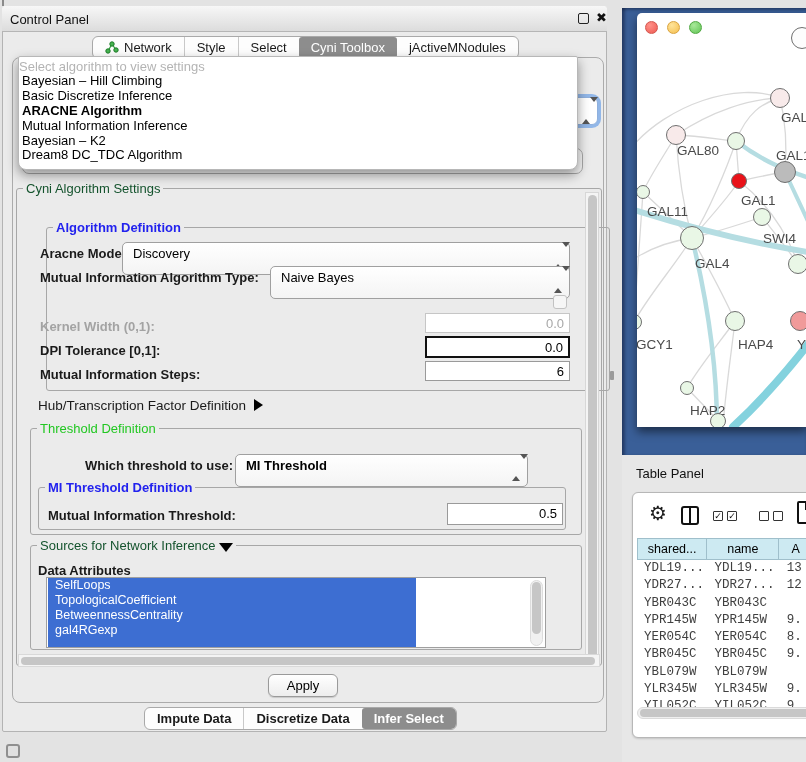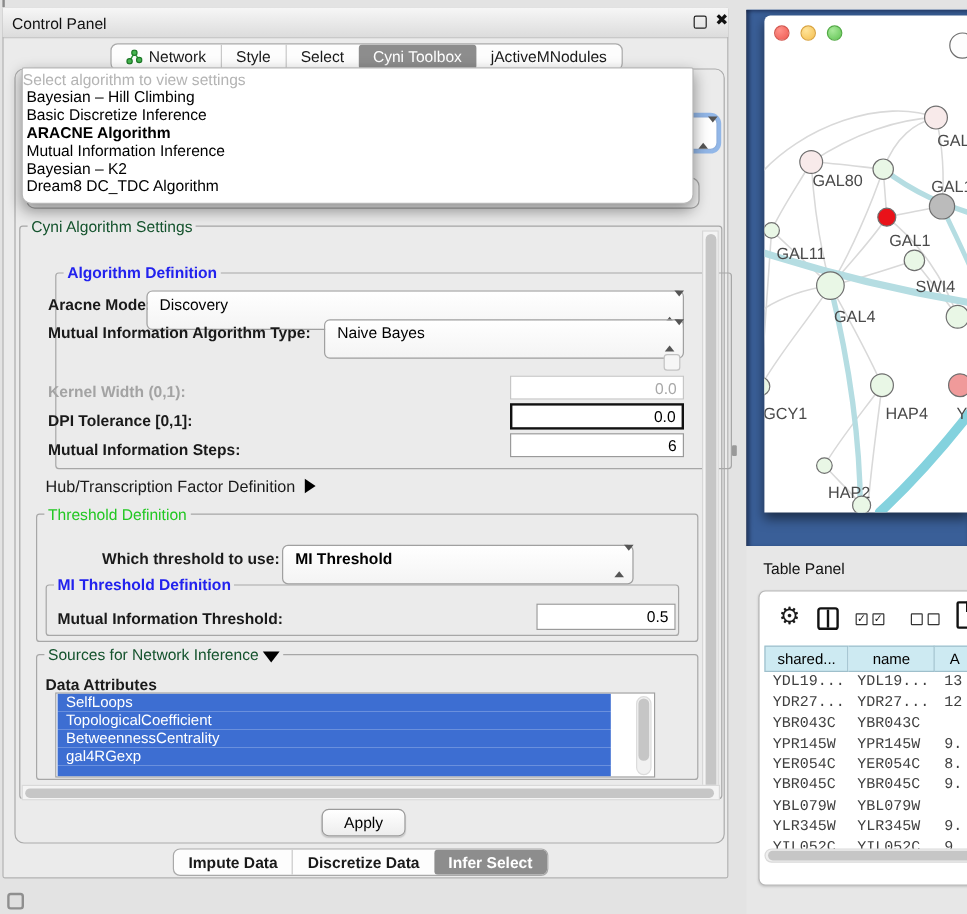--- a/index.html
+++ b/index.html
@@ -58,21 +58,21 @@
   .field.dis { border-color:#c6c6c6; color:#a8a8a8; }
   .field.thick { border:2px solid #111; }
 
   .checkbox { position:absolute; width:14px; height:14px; border:1px solid #c2c2c2; border-radius:3px; background:#f6f6f6; }
 
   .tri-right { display:inline-block; width:0; height:0; border-top:6px solid transparent; border-bottom:6px solid transparent; border-left:9px solid #000; vertical-align:-1px; }
   .tri-down { display:inline-block; width:0; height:0; border-left:7px solid transparent; border-right:7px solid transparent; border-top:9px solid #000; vertical-align:-2px; }
 
   
   .attr-list { left:46px; top:577px; width:500px; height:71px; background:#fff; border:1px solid #9f9f9f; overflow:hidden; }
-  .attr-item { height:15px; line-height:15px; width:461px; margin-left:1px; background:var(--selection_blue); color:#fff; font-size:12.5px; padding-left:7px; white-space:nowrap; }
+  .attr-item { height:15px; line-height:15px; width:368px; margin-left:1px; background:var(--selection_blue); color:#fff; font-size:12.5px; padding-left:7px; white-space:nowrap; }
   .attr-vscroll { position:absolute; right:2px; top:2px; width:13px; height:66px; background:#f1f1f1; border:1px solid #dcdcdc; border-radius:7px; }
   .attr-vthumb { position:absolute; left:1px; top:1px; width:9px; height:52px; background:#c6c6c6; border-radius:5px; }
 
   
   .vscroll { left:585px; top:192px; width:14px; height:472px; background:#f4f4f4; border:1px solid #d7d7d7; }
   .vthumb { position:absolute; left:1.5px; top:2px; width:9px; height:466px; background:#c6c6c6; border-radius:5px; }
   .hscroll { left:18px; top:654px; width:582px; height:13px; background:#f4f4f4; border:1px solid #d9d9d9; }
   .hthumb { position:absolute; left:2px; top:1.5px; width:574px; height:8px; background:#c6c6c6; border-radius:5px; }
 
   .apply-btn { left:268px; top:674px; width:70px; height:23px; background:linear-gradient(#ffffff,#ededed); border:1px solid #9a9a9a; border-radius:6px; font-size:13px; text-align:center; line-height:21px; color:#000; box-shadow:0 1px 1px rgba(0,0,0,0.15); }

